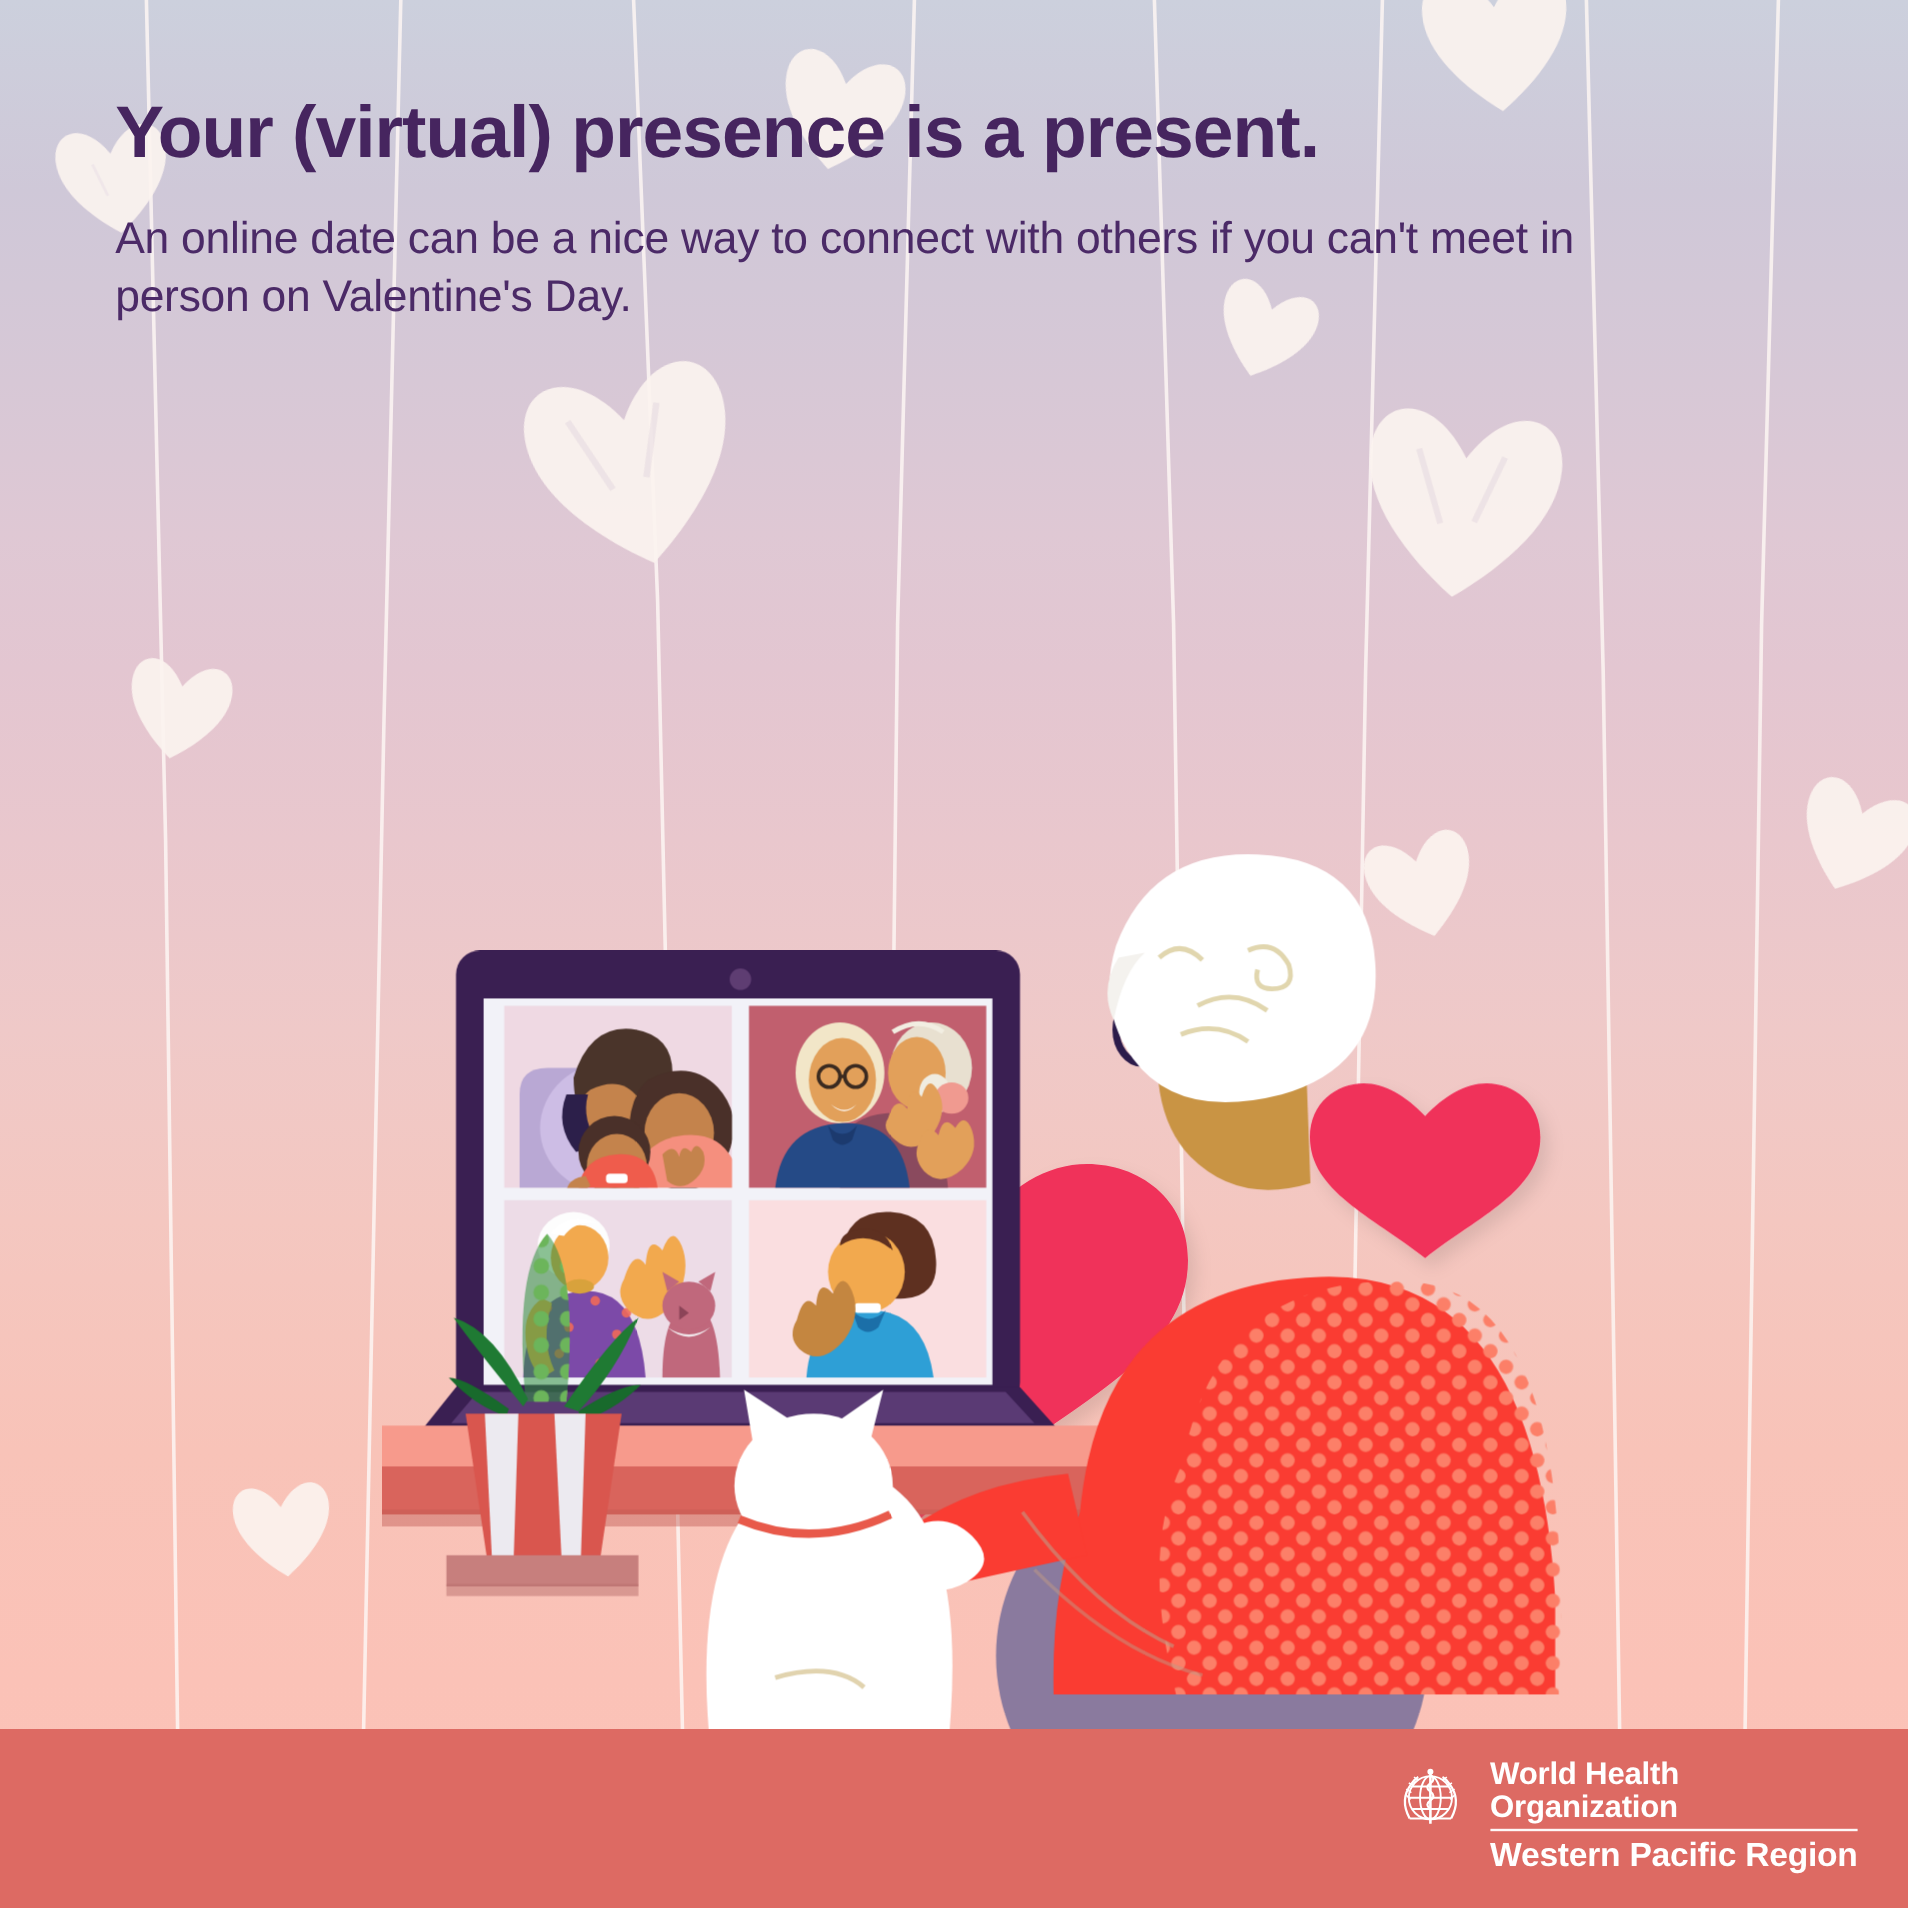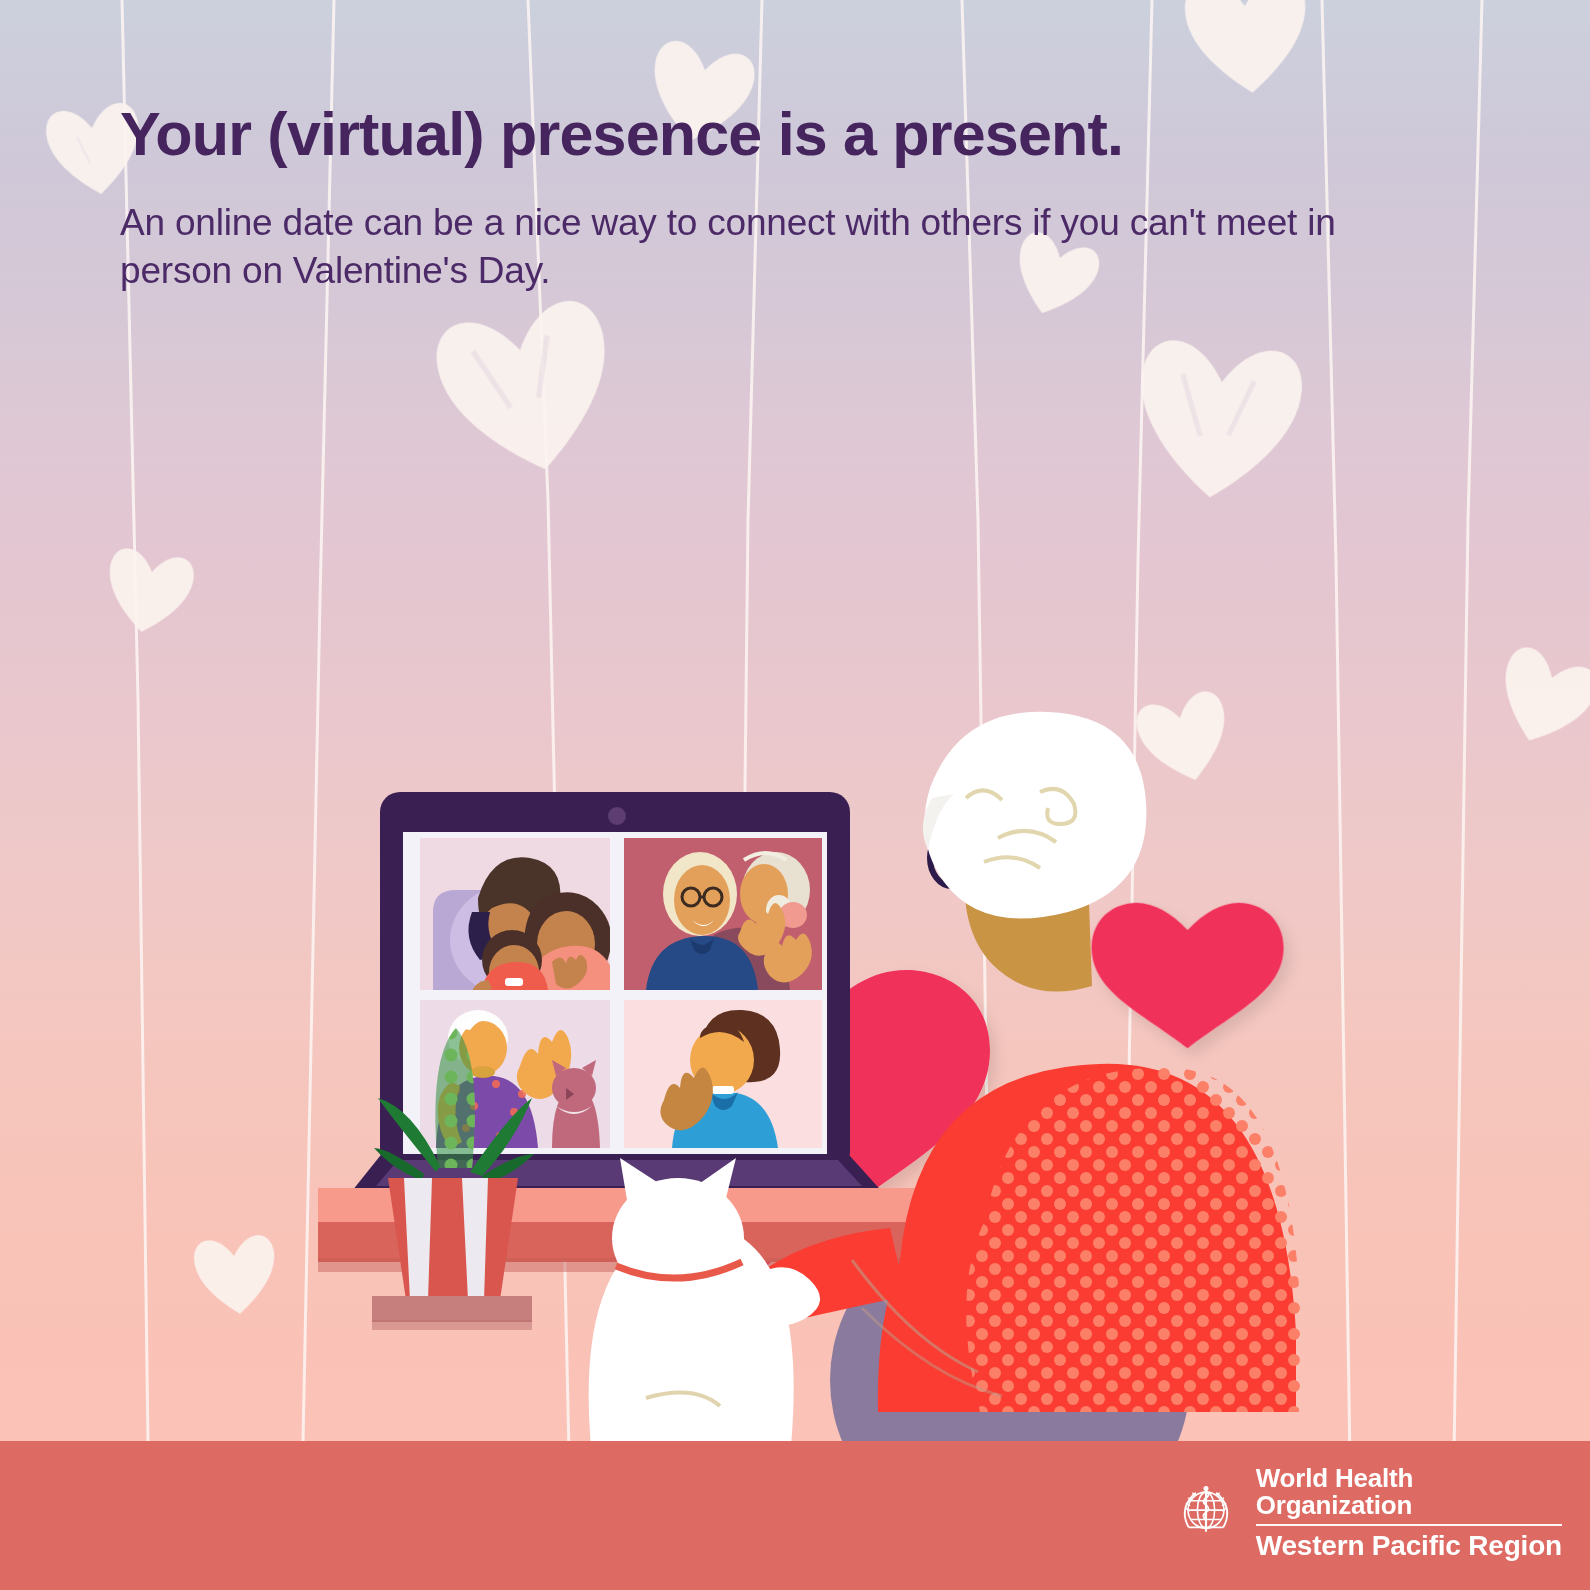--- a/index.html
+++ b/index.html
@@ -21,43 +21,43 @@
       #f4c7c0 64%,
       #f8c3b8 76%,
       #fbc2b7 88%,
       #fcc3b8 100%);
   }
 
   
   .bg-layer { position:absolute; inset:0; pointer-events:none; }
 
   
-  .text-wrap { position:absolute; left:120px; top:78px; width:1360px;margin-top:24px; }
+  .text-wrap { position:absolute; left:96px; top:78px; width:1360px; }
   .headline {
     font-size:61px; font-weight:700; color:#46255f;
     letter-spacing:-0.8px; line-height:1.06;
     white-space:nowrap;
   }
   .para {
     font-size:37px; color:#4b2a67; line-height:1.30;
     font-weight:400; letter-spacing:-0.2px;
   }
   .para.p1 { margin-top:32px; width:1260px; }
   .para.p2 { margin-top:44px; width:1320px; }
 
   
   .red-band {
     position:absolute; left:0; right:0; top:1441px; height:149px;
     background:#dd6a63;
   }
 
   
   .who {
-    position:absolute; right:28px; bottom:28px;
-    display:flex; align-items:center; gap:14px;
+    position:absolute; right:42px; bottom:28px;
+    display:flex; align-items:flex-start; gap:14px;
   }
   .who-emblem { width:72px; height:72px; flex:0 0 auto; }
   .who-txt { color:#ffffff; }
   .who-name { font-size:26px; font-weight:700; line-height:1.04; letter-spacing:-0.2px; }
   .who-rule { height:2px; background:#ffffff; margin:5px 0 4px; opacity:.95; }
   .who-region { font-size:28px; font-weight:700; letter-spacing:-0.2px; }
 
   
   .illus { position:absolute; left:0; top:560px; width:1590px; height:930px; }
 </style>

